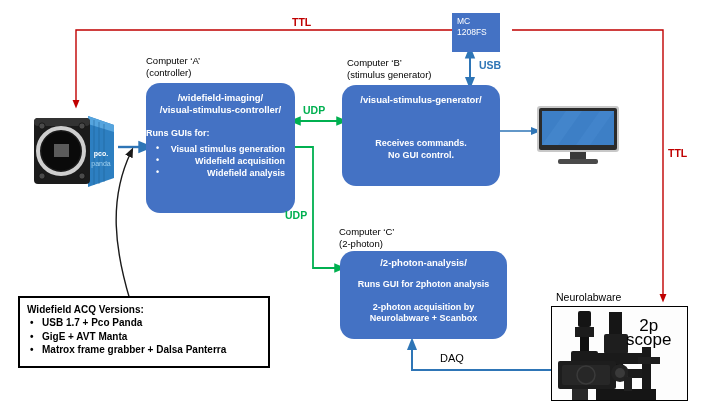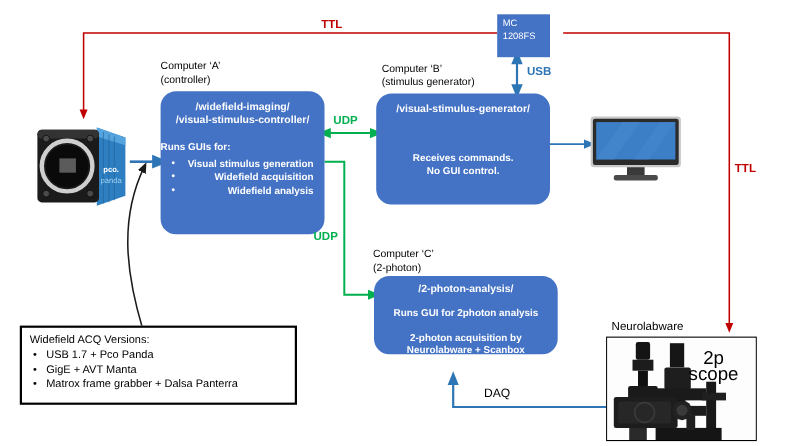--- a/index.html
+++ b/index.html
@@ -147,21 +147,21 @@
   <div class="node cbox" style="left:342px;top:85px;width:158px;height:101px;">
     <div class="path-title">/visual-stimulus-generator/</div>
     <div class="blk" style="margin-top:32px;">
       <div>Receives commands.</div>
       <div>No GUI control.</div>
     </div>
   </div>
 
   <div class="cap" style="left:339px;top:226px;"><span>Computer ‘C’</span><br><span>(2-photon)</span></div>
 
-  <div class="node cbox" style="left:340px;top:251px;width:167px;height:71px;">
+  <div class="node cbox" style="left:340px;top:251px;width:167px;height:88px;">
     <div class="path-title" style="margin-top:6px;">/2-photon-analysis/</div>
     <div class="blk" style="margin-top:10px;">Runs GUI for 2photon analysis</div>
     <div class="blk" style="margin-top:11px;">
       <div>2-photon acquisition by</div>
       <div>Neurolabware + Scanbox</div>
     </div>
   </div>
 
   <div class="node mcbox" style="left:452px;top:13px;width:48px;height:39px;">
     <div>MC</div>
@@ -212,21 +212,21 @@
       <rect x="20" y="82" width="16" height="11" fill="#2a2a2a"></rect>
       <rect x="72" y="70" width="8" height="14" fill="#202020"></rect>
     </svg>
   </div>
 
   <div class="scope-lbl" style="left:626px;top:319px;">
     <div>2p</div>
     <div>scope</div>
   </div>
 
-  <div class="node acq" style="left:18px;top:296px;width:252px;height:72px;">
+  <div class="node acq" style="left:18px;top:296px;width:252px;height:72px;font-weight:bold;">
     <div class="hd">Widefield ACQ Versions:</div>
     <ul>
       <li>USB 1.7 + Pco Panda</li>
       <li>GigE + AVT Manta</li>
       <li>Matrox frame grabber + Dalsa Panterra</li>
     </ul>
   </div>
 
   <div class="lbl ttl" style="left:292px;top:16px;">TTL</div>
   <div class="lbl ttl" style="left:668px;top:147px;">TTL</div>

